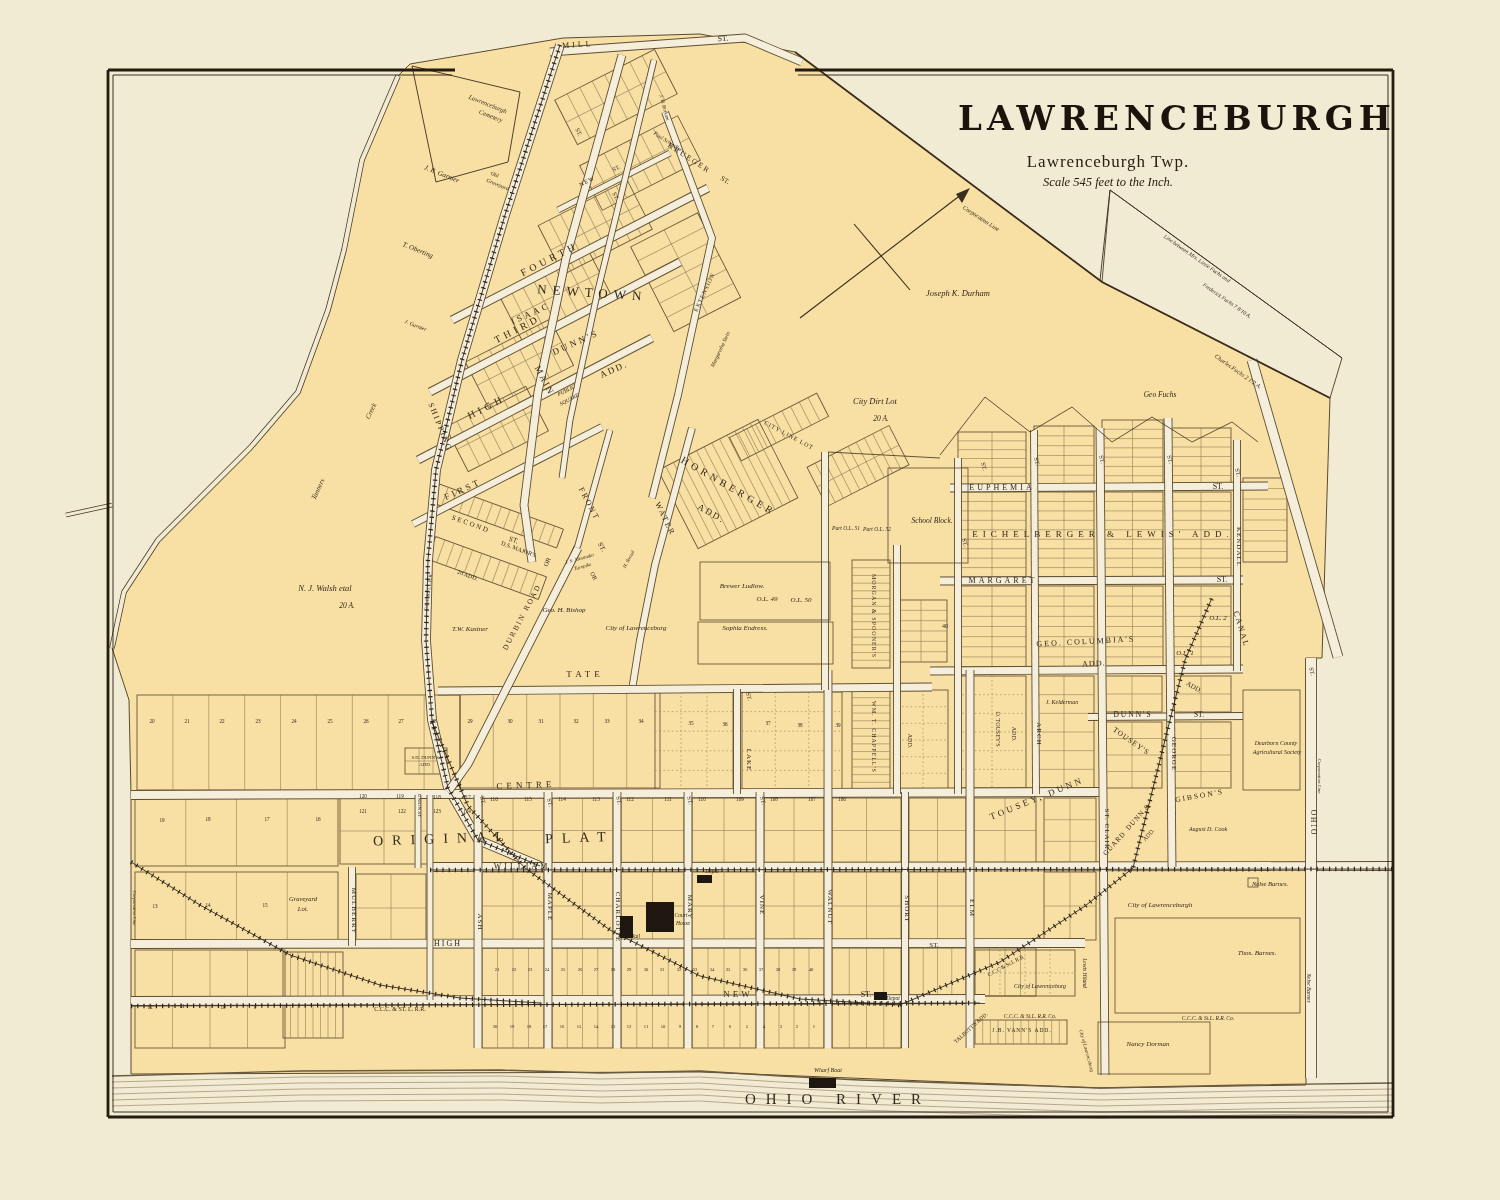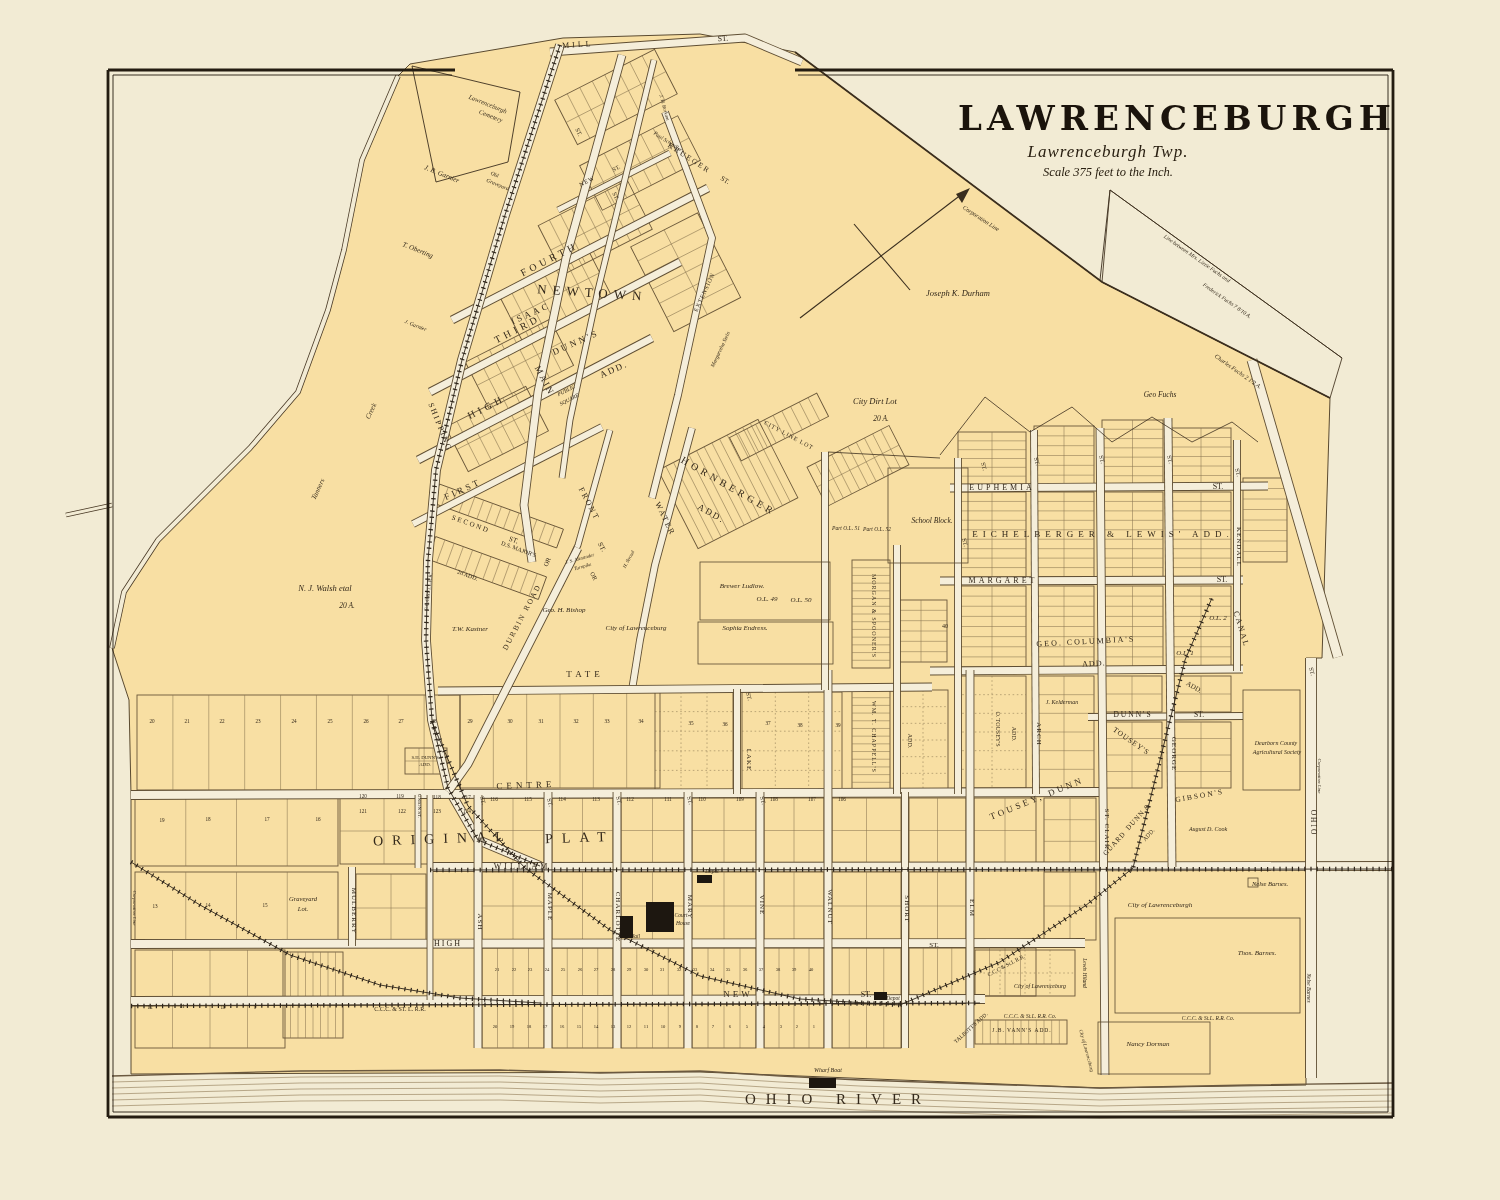--- a/index.html
+++ b/index.html
@@ -2,21 +2,21 @@
 <html><head>
 <meta charset="utf-8">
 <style>
   html,body{margin:0;padding:0;background:#f2ebd4;}
   #stage{position:relative;width:1500px;height:1200px;background:#f2ebd4;overflow:hidden;
          font-family:"Liberation Serif","DejaVu Serif",serif;}
   #mapsvg{position:absolute;left:0;top:0;}
   .title-block{position:absolute;left:958px;top:98px;width:300px;text-align:center;pointer-events:none;}
   .map-title{font-family:"DejaVu Serif","Liberation Serif",serif;font-weight:bold;
              font-size:34px;letter-spacing:5px;color:#1b140c;white-space:nowrap;}
-  .map-subtitle{font-style:italic;font-size:17px;color:#2a2012;margin-top:4px;letter-spacing:1px;}
+  .map-subtitle{font-size:17px;color:#2a2012;margin-top:14px;letter-spacing:1px;}
   .map-scale{font-style:italic;font-size:12.5px;color:#2a2012;margin-top:3px;}
 </style>
 </head>
 <body>
 
 <div id="stage">
   <svg id="mapsvg" width="1500" height="1200" viewBox="0 0 1500 1200">
       <rect x="0" y="0" width="1500" height="1200" fill="#f2ebd4"></rect>
       <polygon points="410,64 563,38 700,34 795,52 1102,282 1330,398 1322,658 1306,658 1306,1085 1100,1088 900,1080 700,1072 131,1074 131,795 129,700 112,648 124,592 158,540 204,494 250,448 298,392 328,310 344,250 362,160 398,76" fill="#f8dfa3" stroke="#5a4a30" stroke-width="1"></polygon>
       <polygon points="1110,190 1342,358 1330,398 1102,282" fill="#f2ebd4" stroke="#4a3a26" stroke-width="0.9"></polygon>
@@ -1055,15 +1055,15 @@
       <text x="730" y="1028" fill="#33281a" font-size="4.6" text-anchor="middle" font-family="&quot;Liberation Serif&quot;,&quot;DejaVu Serif&quot;,serif">6</text>
       <text x="747" y="1028" fill="#33281a" font-size="4.6" text-anchor="middle" font-family="&quot;Liberation Serif&quot;,&quot;DejaVu Serif&quot;,serif">5</text>
       <text x="764" y="1028" fill="#33281a" font-size="4.6" text-anchor="middle" font-family="&quot;Liberation Serif&quot;,&quot;DejaVu Serif&quot;,serif">4</text>
       <text x="781" y="1028" fill="#33281a" font-size="4.6" text-anchor="middle" font-family="&quot;Liberation Serif&quot;,&quot;DejaVu Serif&quot;,serif">3</text>
       <text x="797" y="1028" fill="#33281a" font-size="4.6" text-anchor="middle" font-family="&quot;Liberation Serif&quot;,&quot;DejaVu Serif&quot;,serif">2</text>
       <text x="814" y="1028" fill="#33281a" font-size="4.6" text-anchor="middle" font-family="&quot;Liberation Serif&quot;,&quot;DejaVu Serif&quot;,serif">1</text>
     </svg>
   <div class="title-block">
     <div class="map-title">LAWRENCEBURGH</div>
     <div class="map-subtitle">Lawrenceburgh Twp.</div>
-    <div class="map-scale">Scale 375 feet to the Inch.</div>
+    <div class="map-scale">Scale 545 feet to the Inch.</div>
   </div>
 </div>
 
 </body></html>

